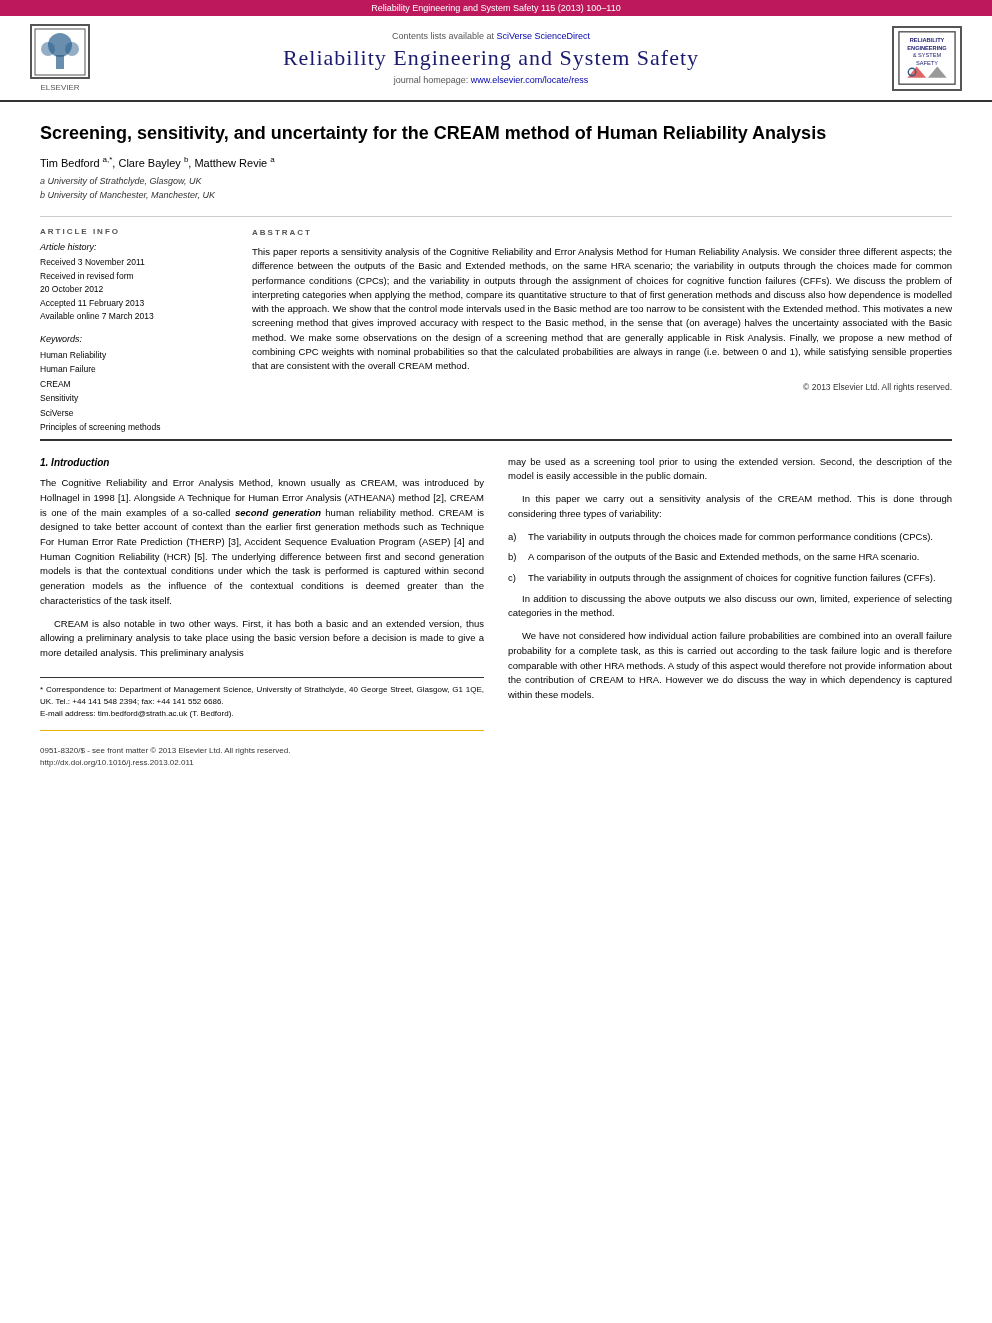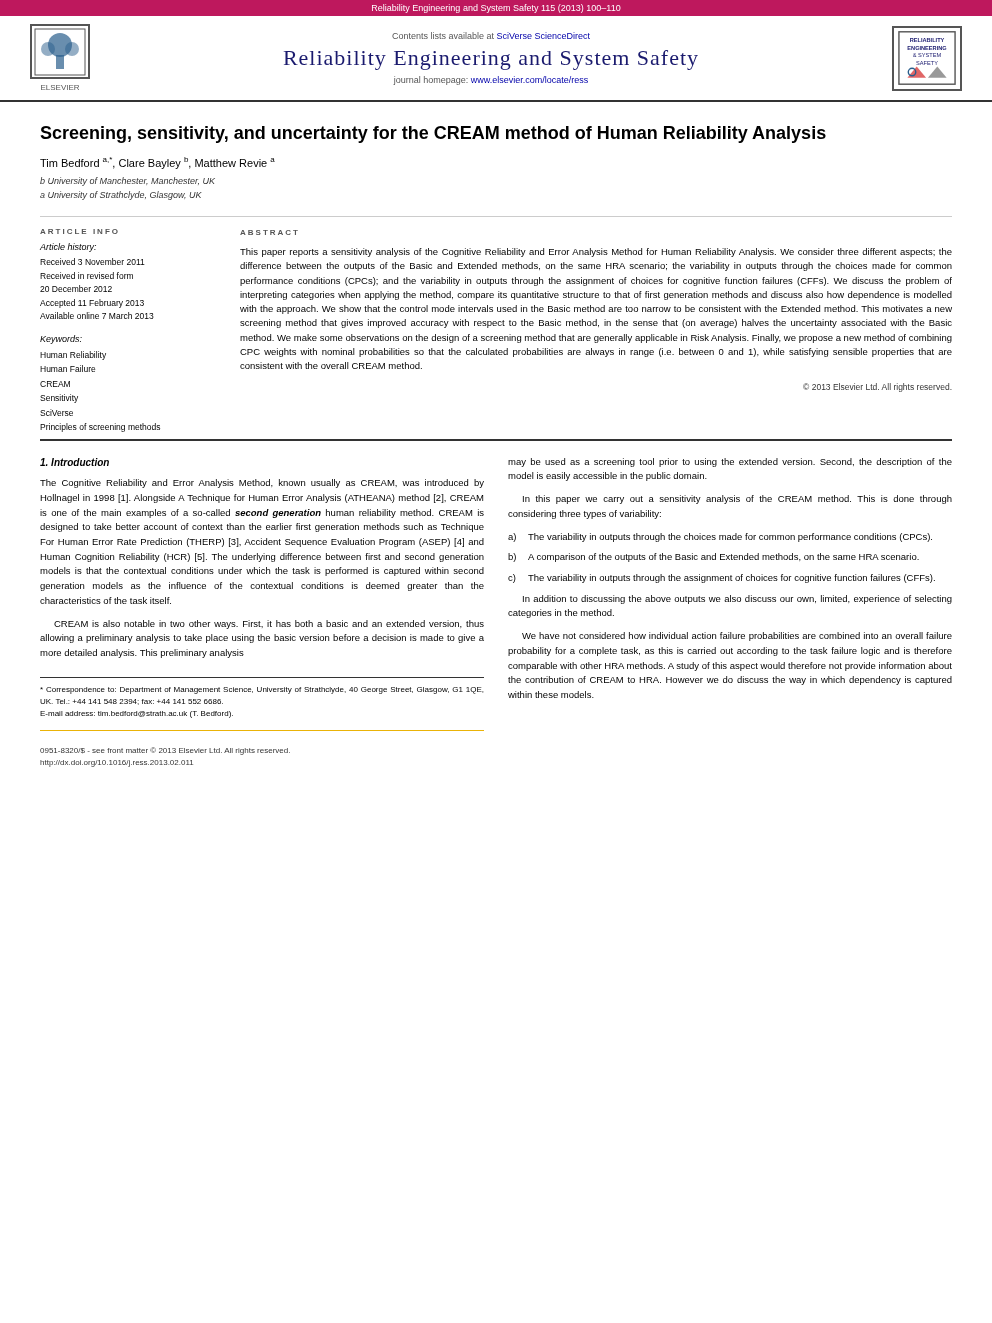--- a/index.html
+++ b/index.html
@@ -127,21 +127,21 @@
     }
 
     .divider {
       border: none;
       border-top: 1px solid #ccc;
       margin: 10px 0;
     }
 
     .two-column {
       display: flex;
-      gap: 20px;
+      gap: 32px;
       margin-top: 10px;
     }
 
     .left-col {
       width: 180px;
       flex-shrink: 0;
       font-size: 9px;
       font-family: Arial, sans-serif;
     }
 
@@ -324,36 +324,36 @@
 
 <div class="article-container">
 
   <div class="article-title">Screening, sensitivity, and uncertainty for the CREAM method of Human Reliability Analysis</div>
 
   <div class="authors">
     <span>Tim Bedford <sup>a,*</sup>, Clare Bayley <sup>b</sup>, Matthew Revie <sup>a</sup></span>
   </div>
 
   <div class="affiliations">
+    <div>a University of Strathclyde, Glasgow, UK</div>
     <div>b University of Manchester, Manchester, UK</div>
-    <div>a University of Strathclyde, Glasgow, UK</div>
   </div>
 
   <hr class="divider">
 
   <div class="two-column">
 
     <div class="left-col">
       <div class="section-heading">ARTICLE INFO</div>
 
       <div class="article-info-block">
         <div class="ai-title">Article history:</div>
         <div class="ai-line">Received 3 November 2011</div>
         <div class="ai-line">Received in revised form</div>
-        <div class="ai-line">20 December 2012</div>
+        <div class="ai-line">20 October 2012</div>
         <div class="ai-line">Accepted 11 February 2013</div>
         <div class="ai-line">Available online 7 March 2013</div>
       </div>
 
       <div class="keywords-block">
         <div class="kw-title">Keywords:</div>
         <div class="kw-item">Human Reliability</div>
         <div class="kw-item">Human Failure</div>
         <div class="kw-item">CREAM</div>
         <div class="kw-item">Sensitivity</div>

